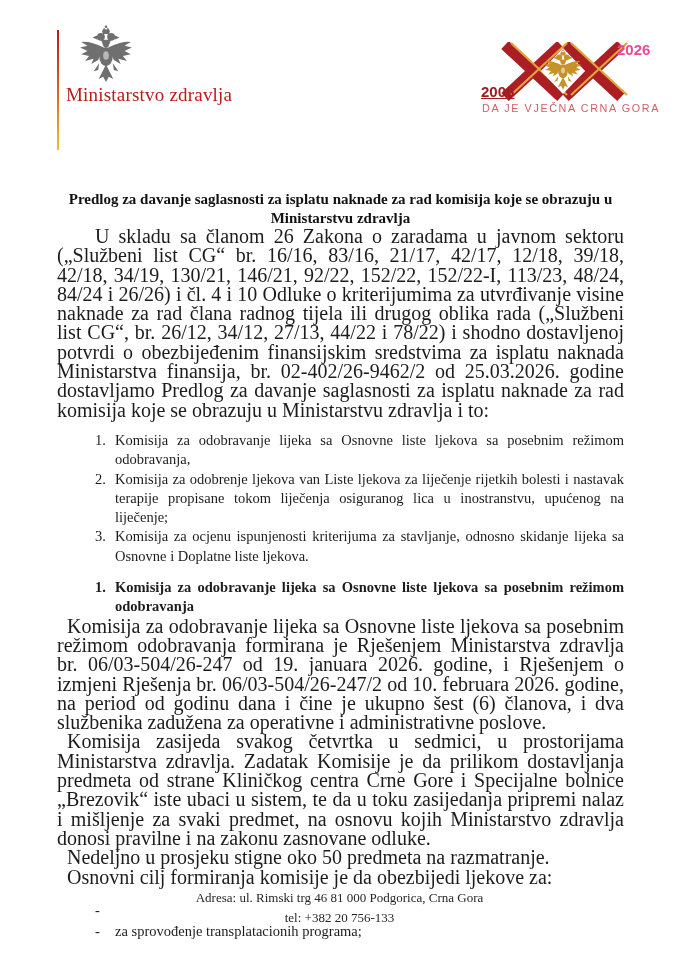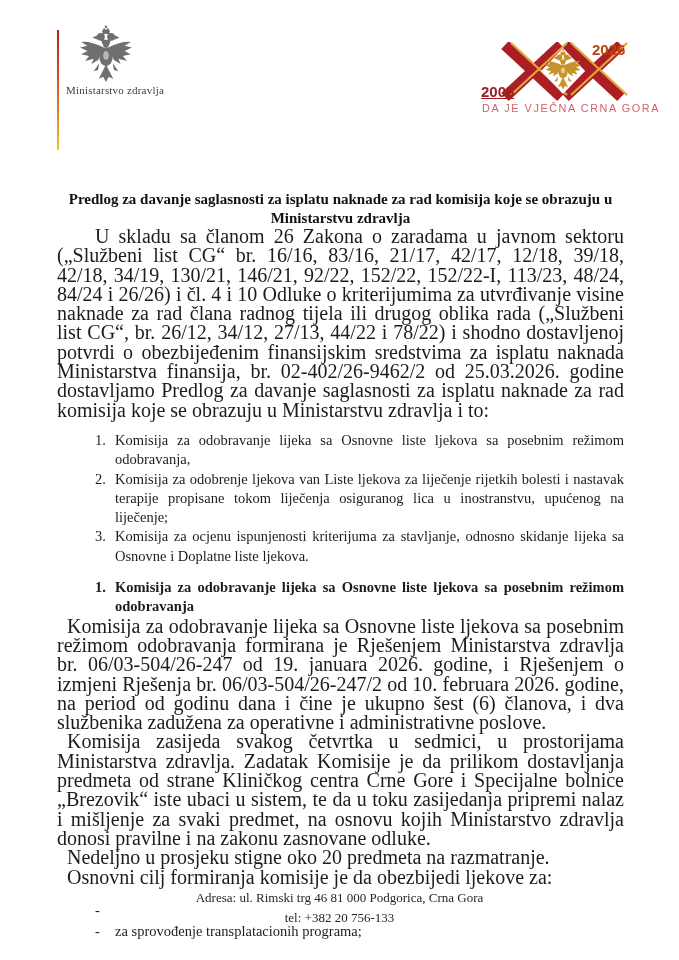--- a/index.html
+++ b/index.html
@@ -13,30 +13,30 @@
     overflow:hidden;
   }
   
   .accent-line{
     position:absolute;left:57px;top:30px;width:2px;height:120px;
     background:linear-gradient(#b81c1f,#d96a28 55%,#e8c23a);
   }
   .coat-svg{position:absolute;left:74px;top:25px;color:#6f6f6f;}
   .ministry-name{
     position:absolute;left:66px;top:84px;
-    font-size:11px;color:#404040;letter-spacing:0.2px;
+    font-size:19px;color:#b91c1c;letter-spacing:0.2px;
   }
   .anniv{position:absolute;left:481px;top:42px;width:162px;height:80px;}
   .anniv-svg{position:absolute;left:0;top:0;}
   .anniv-year{
     position:absolute;font-weight:bold;font-size:15px;
     font-family:"Liberation Sans","DejaVu Sans",sans-serif;
   }
   .year-start{left:0px;top:41px;color:#9e1c22;text-decoration:underline;}
-  .year-end{left:111px;top:-1px;color:#c2410c;text-align:right;}
+  .year-end{left:136px;top:-1px;color:#ec4899;text-align:right;}
   .anniv-tagline{
     position:absolute;left:1px;top:60px;width:148px;
     font-family:"Liberation Sans","DejaVu Sans",sans-serif;
     font-size:10.8px;letter-spacing:1.6px;color:#cf6266;white-space:nowrap;
   }
   
   .content{position:absolute;left:57px;right:55px;top:12px;}
   .doc-title{
     margin-top:178px;
     text-align:center;font-weight:bold;font-size:15px;line-height:18.5px;
@@ -148,21 +148,21 @@
 
     <div class="li-row sec-heading">
       <span class="marker">1.</span>
       <span class="li-text">Komisija za odobravanje lijeka sa Osnovne liste ljekova sa posebnim režimom odobravanja</span>
     </div>
 
     <p class="para p2 p-indent">Komisija za odobravanje lijeka sa Osnovne liste ljekova sa posebnim režimom odobravanja formirana je Rješenjem Ministarstva zdravlja br. 06/03-504/26-247 od 19. januara 2026. godine, i Rješenjem o izmjeni Rješenja br. 06/03-504/26-247/2 od 10. februara 2026. godine, na period od godinu dana i čine je ukupno šest (6) članova, i dva službenika zadužena za operativne i administrativne poslove.</p>
 
     <p class="para p3 p-indent">Komisija zasijeda svakog četvrtka u sedmici, u prostorijama Ministarstva zdravlja. Zadatak Komisije je da prilikom dostavljanja predmeta od strane Kliničkog centra Crne Gore i Specijalne bolnice „Brezovik“  iste ubaci u sistem, te da u toku zasijedanja pripremi nalaz i mišljenje za svaki predmet, na osnovu kojih Ministarstvo zdravlja donosi pravilne i na zakonu zasnovane odluke.</p>
 
-    <p class="para p4 p-indent">Nedeljno u prosjeku stigne oko 20 predmeta na razmatranje.</p>
+    <p class="para p4 p-indent">Nedeljno u prosjeku stigne oko 50 predmeta na razmatranje.</p>
 
     <p class="para p5 p-indent">Osnovni cilj formiranja komisije je da obezbijedi ljekove za:</p>
 
     <div class="dash-list">
       <div class="li-row">
         <span class="marker">-</span>
       </div>
       <div class="li-row">
         <span class="marker">-</span>
         <span class="li-text">za sprovođenje transplatacionih programa;</span>

